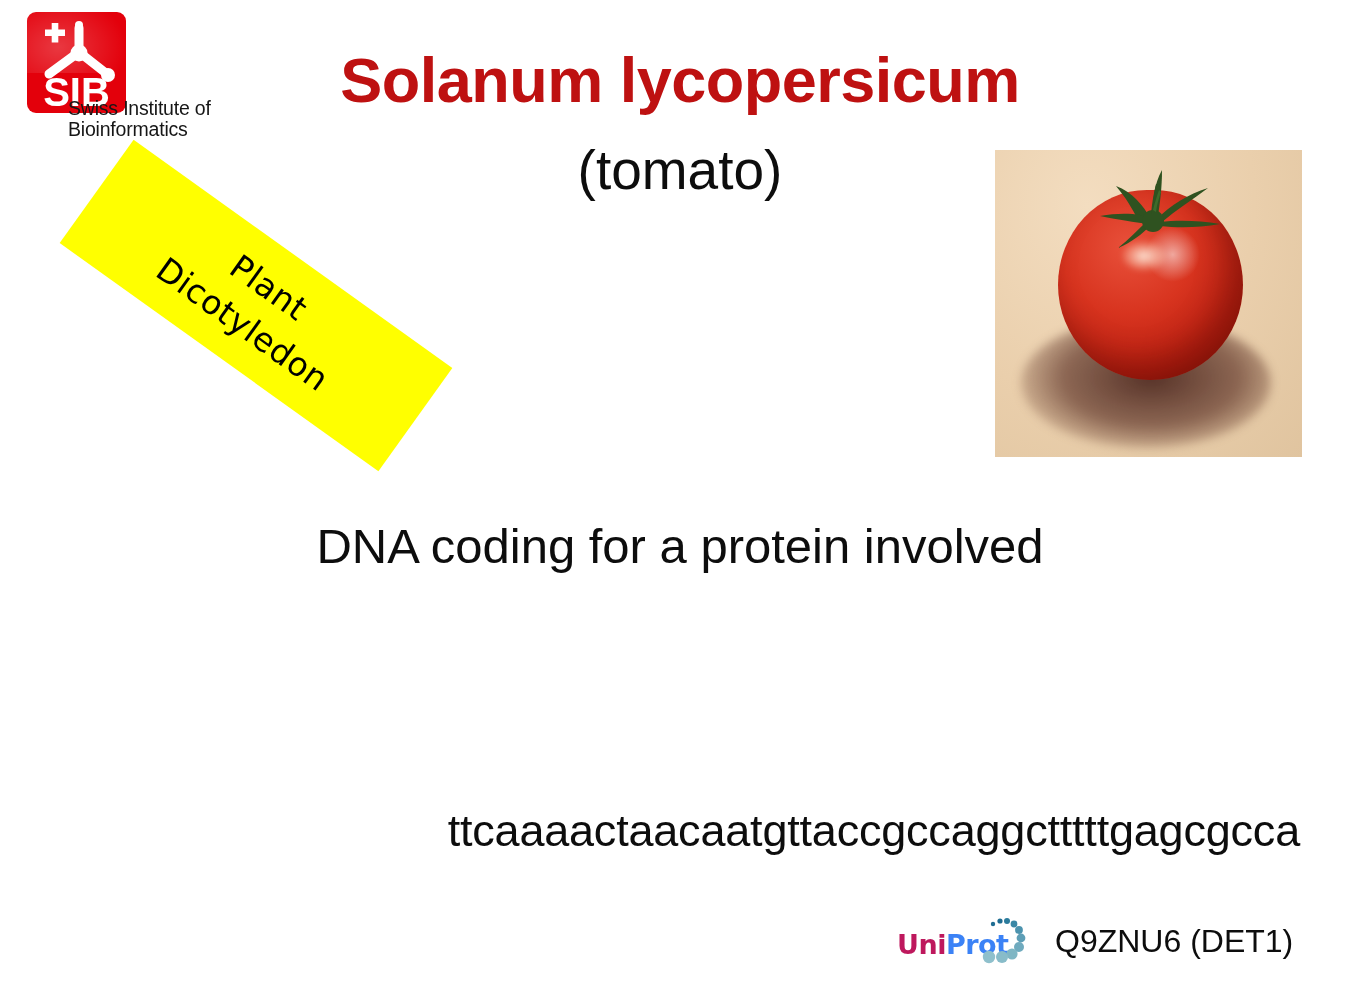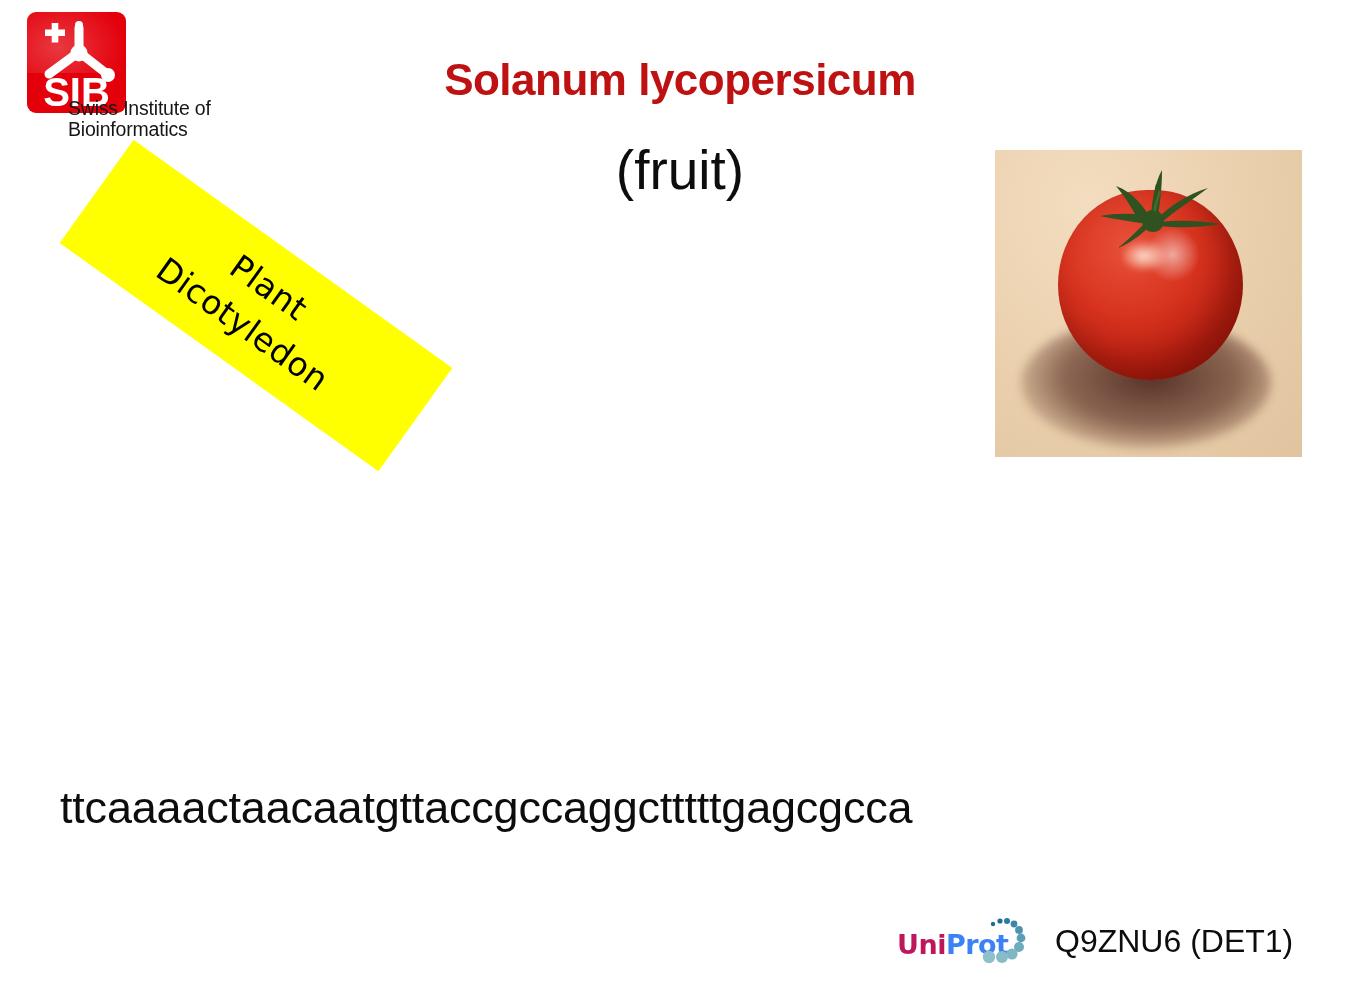--- a/index.html
+++ b/index.html
@@ -72,21 +72,21 @@
 
   
   #species-title {
     position: absolute;
     left: 160px;
     top: 44px;
     width: 1040px;
     text-align: center;
     font-family: "Liberation Sans", sans-serif;
     font-weight: bold;
-    font-size: 44px;
+    font-size: 63px;
     line-height: 72px;
     color: #BE1111;
     letter-spacing: -0.5px;
   }
   #common-name {
     position: absolute;
     left: 160px;
     top: 137px;
     width: 1040px;
     text-align: center;
@@ -181,23 +181,23 @@
     font-family: "Liberation Sans", sans-serif;
     font-size: 49px;
     line-height: 92px;
     color: #0d0d0d;
   }
 
   
   #dna-sequence {
     position: absolute;
     left: 60px;
-    top: 780px;
+    top: 803px;
     width: 1240px;
-    text-align: left;
+    text-align: right;
     font-family: "Liberation Sans", sans-serif;
     font-size: 45px;
     line-height: 56px;
     color: #0d0d0d;
     letter-spacing: -0.2px;
     word-break: break-all;
   }
 
   
   #uniprot-footer {
@@ -261,21 +261,21 @@
     <div class="gloss"></div>
     <div class="sib-letters">SIB</div>
   </div>
   <div id="sib-wordmark">
     <div>Swiss Institute of</div>
     <div>Bioinformatics</div>
   </div>
 </div>
 
 <div id="species-title">Solanum lycopersicum</div>
-<div id="common-name">(fruit)</div>
+<div id="common-name">(tomato)</div>
 
 <div id="taxonomy-banner">
   <div class="banner-line">Plant</div>
   <div class="banner-line">Dicotyledon</div>
 </div>
 
 <div id="tomato-photo">
   <div class="bg-grad"></div>
   <div class="shadow"></div>
   <div class="fruit"></div>
@@ -291,20 +291,21 @@
       <circle cx="95" cy="57" r="11"></circle>
       <path d="M93 50 C94 38 96 28 98 20 L102 20 C100 30 99 40 99 50 Z"></path>
     </g>
     <g fill="#3E6B2A">
       <path d="M95 46 C97 38 99 32 101 26 L103 28 C101 34 99 40 98 48 Z"></path>
     </g>
   </svg>
 </div>
 
 <div id="dna-caption">
+  <div>DNA coding for a protein involved</div>
 </div>
 
 <div id="dna-sequence">ttcaaaactaacaatgttaccgccaggctttttgagcgcca</div>
 
 <div id="uniprot-footer">
   <div id="uniprot-logo">
     <div class="wordmark">
       <span class="uni">Uni</span><span class="prot">Prot</span>
     </div>
     <svg width="58" height="58" viewBox="0 0 58 58">

